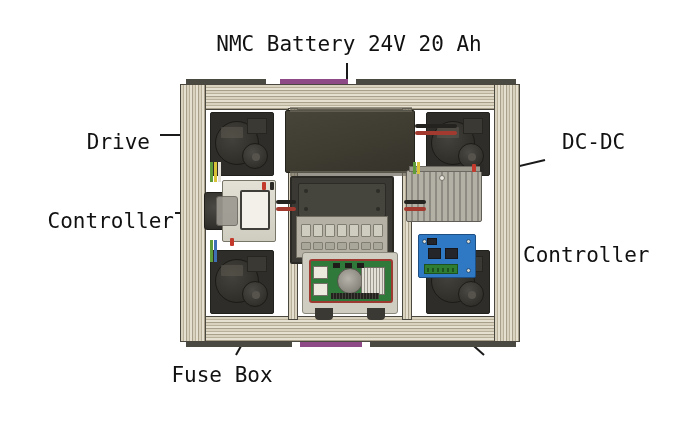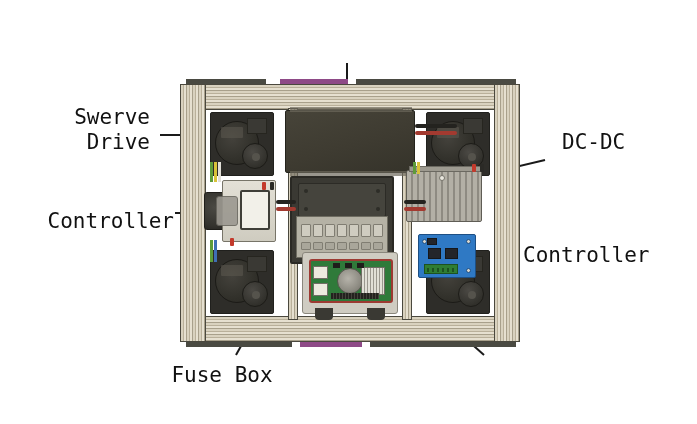--- a/index.html
+++ b/index.html
@@ -449,22 +449,22 @@
     width: 18px; height: 12px;
     background: #3a3933;
     border-radius: 0 0 4px 4px;
   }
 </style>
 </head>
 <body>
 
 <div id="root">
 
-
-  <div class="label r" style="left:10px; top:105px; width:140px;">Swerve</div>
+  <div class="label c" style="left:184px; top:32px; width:330px;">NMC Battery 24V 20 Ah</div>
+
   <div class="label r" style="left:10px; top:130px; width:140px;">Drive</div>
 
   <div class="label r" style="left:0px; top:209px; width:174px;">Controller</div>
 
   <div class="label l" style="left:562px; top:130px; width:140px;">DC-DC</div>
 
   <div class="label l" style="left:523px; top:243px; width:174px;">Controller</div>
 
   <div class="label c" style="left:132px; top:363px; width:180px;">Fuse Box</div>
 

